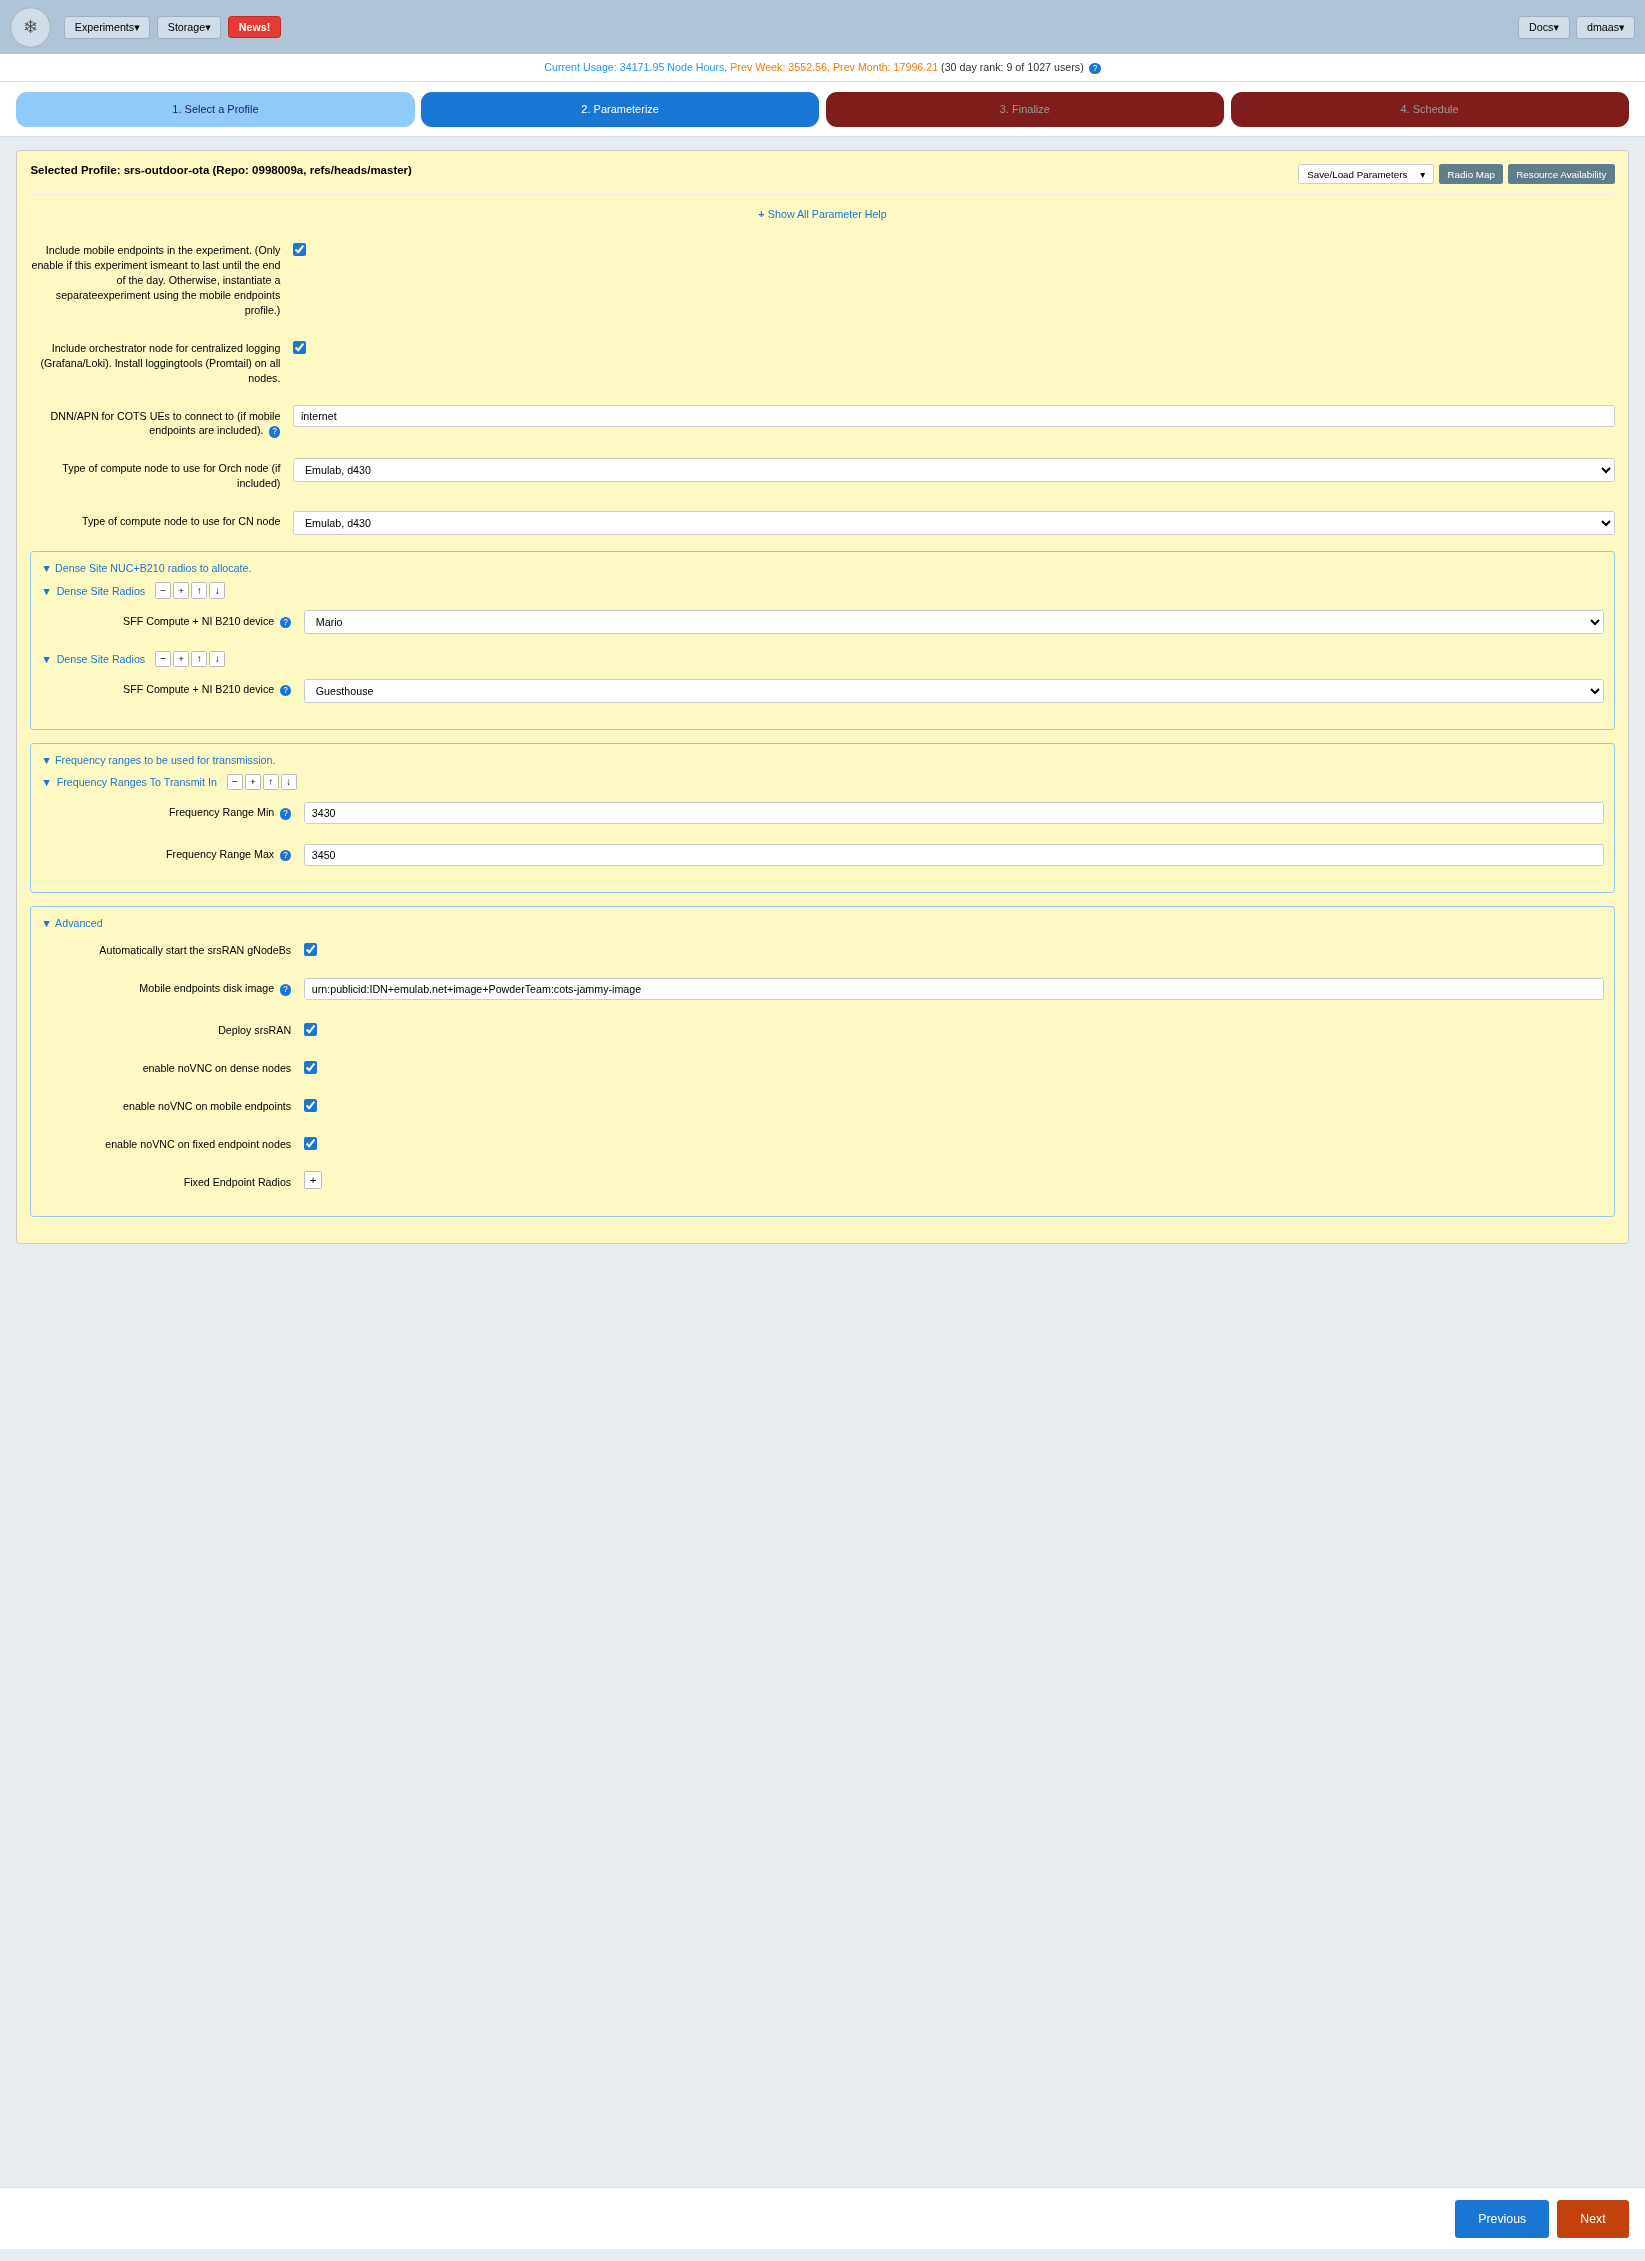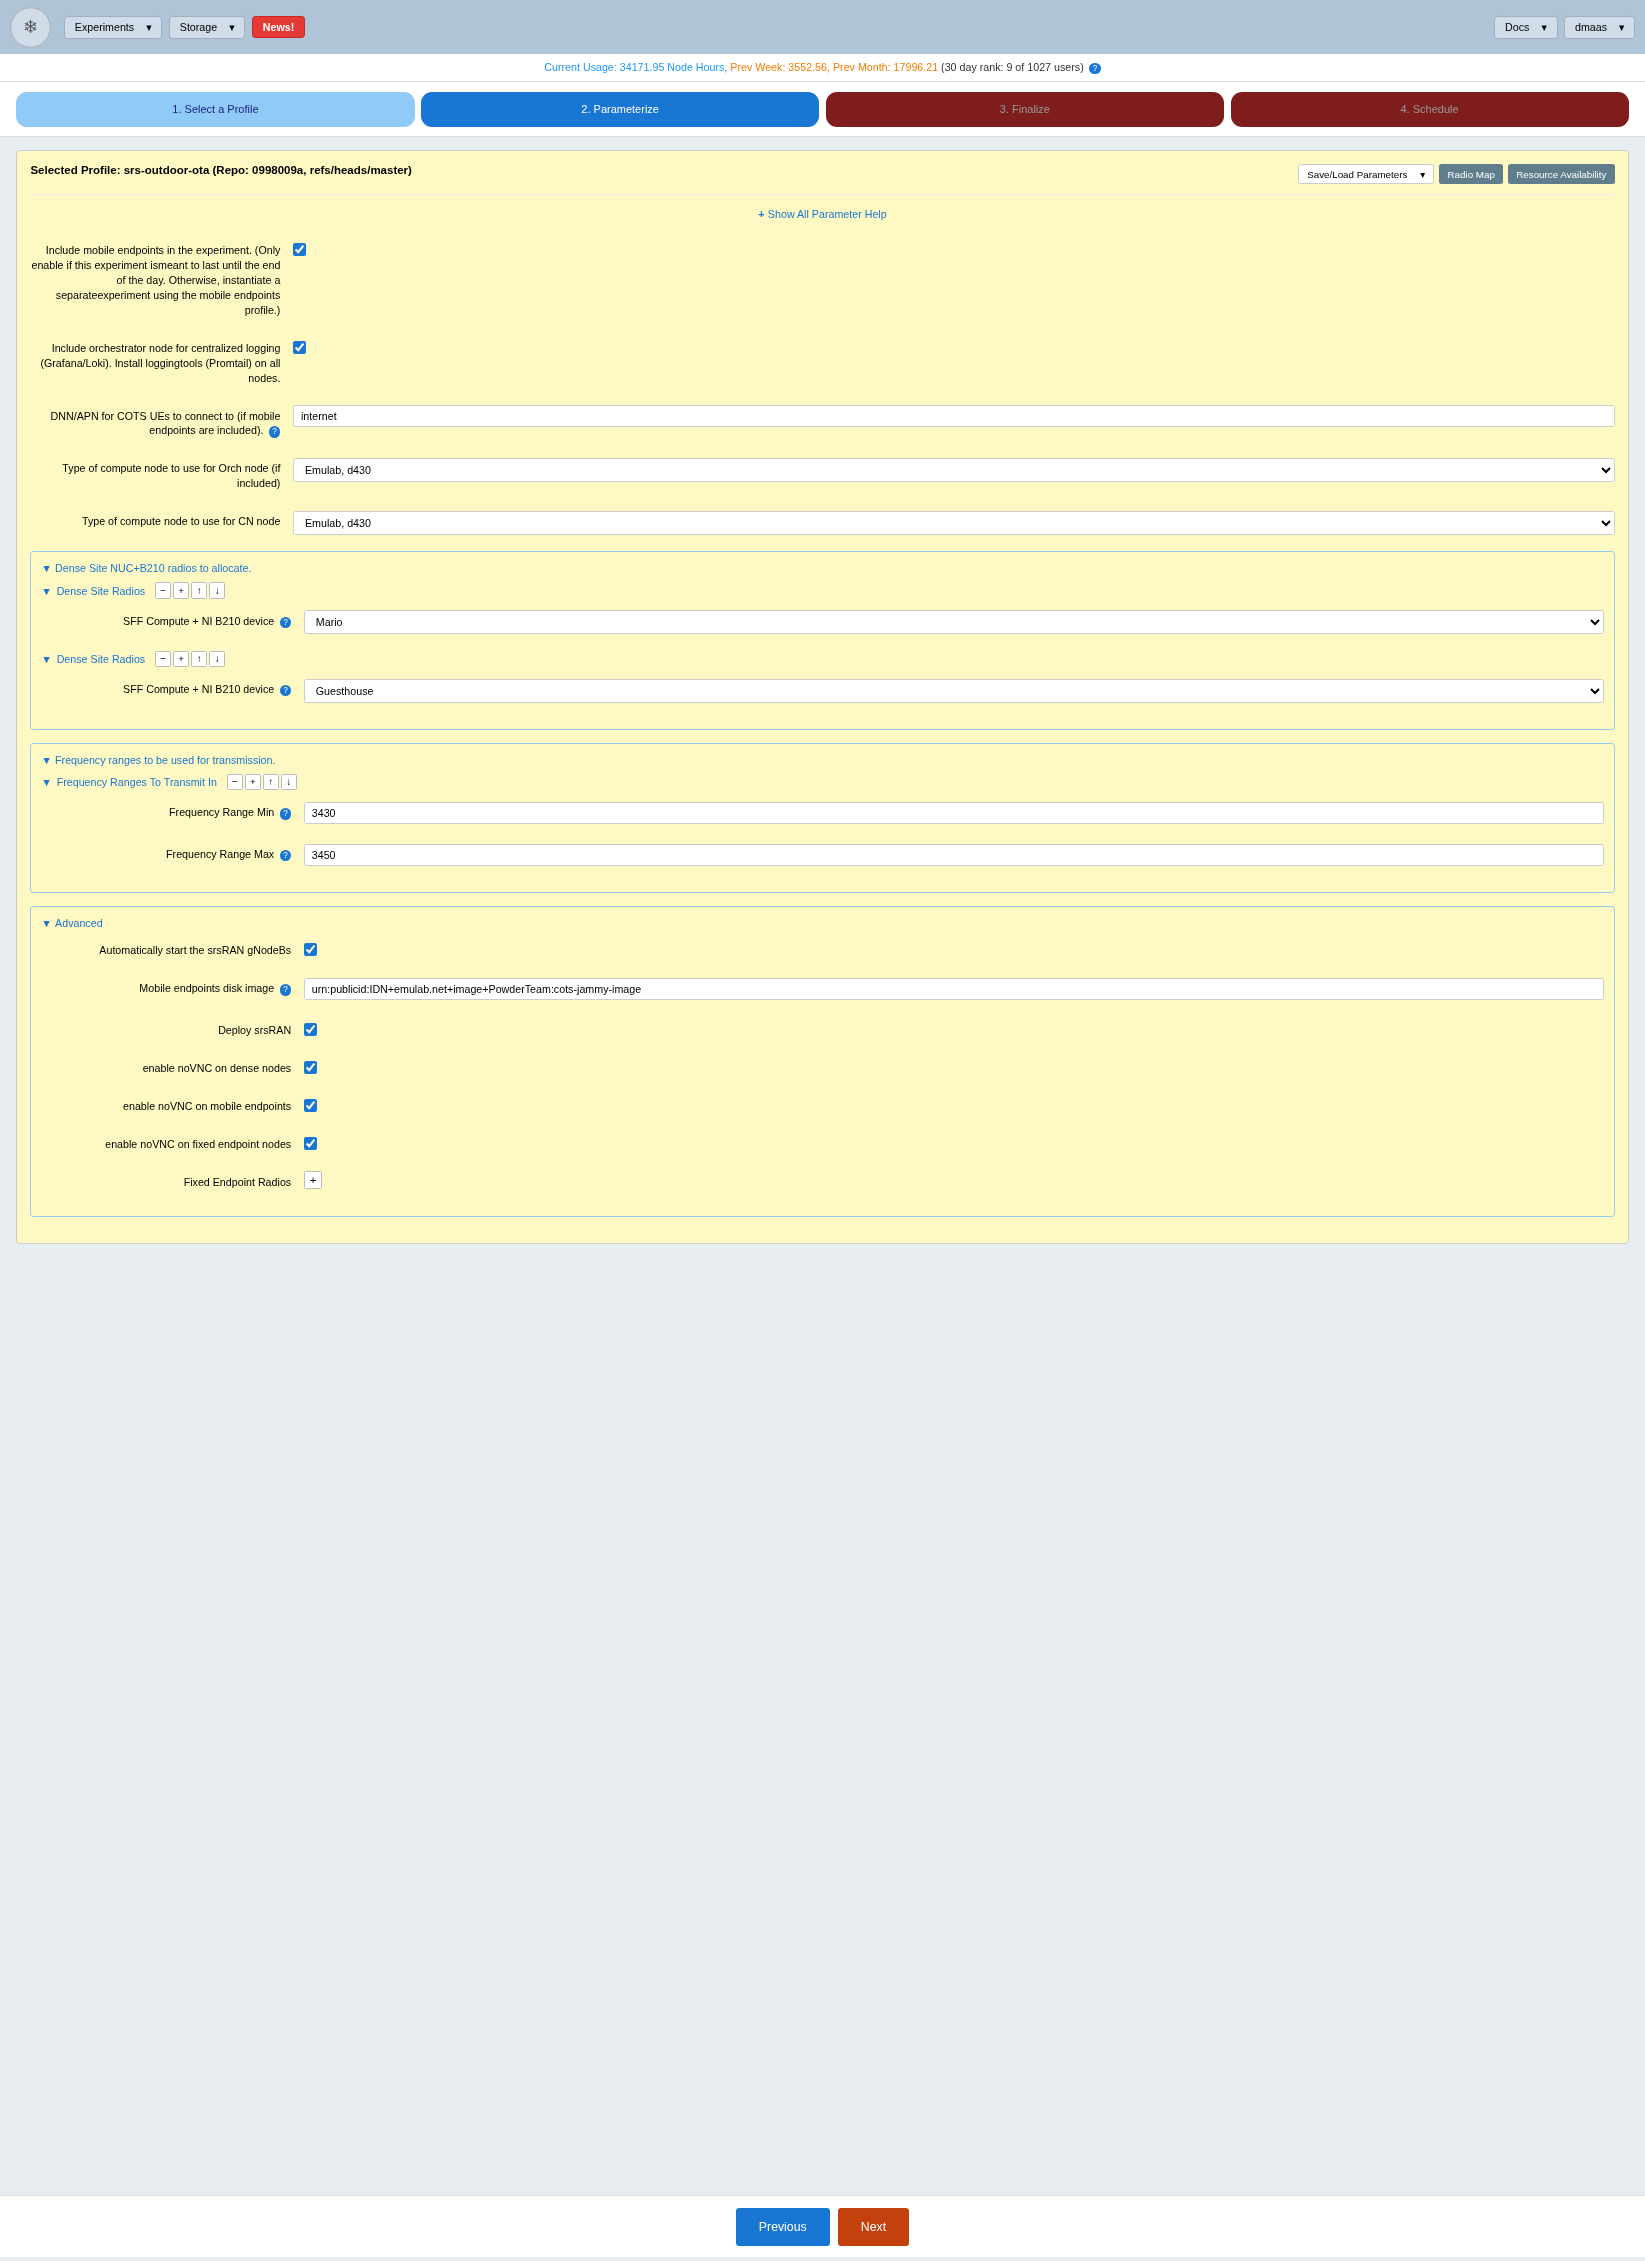--- a/index.html
+++ b/index.html
@@ -17,21 +17,21 @@
       width: 41px; height: 41px;
       margin-right: 6.6px;
     }
     .nav-btn {
       background: #d0dde8;
       border: 0.8px solid #a0b0c0;
       border-radius: 3.3px;
       padding: 4.1px 9.8px;
       font-size: 10.7px;
       cursor: pointer;
-      display: flex; align-items: center; gap: 12px;
+      display: flex; align-items: center; gap: 0;
     }
     .nav-btn-news {
       background: #e53935;
       color: white;
       border: 0.8px solid #c62828;
       border-radius: 3.3px;
       padding: 4.1px 9.8px;
       font-size: 10.7px;
       font-weight: bold;
       cursor: pointer;
@@ -229,26 +229,26 @@
       width: 16.4px; height: 16.4px;
       font-size: 9.8px;
       cursor: pointer;
       display: flex; align-items: center; justify-content: center;
       line-height: 1;
     }
 
     
     .bottom-nav {
       position: fixed;
-      bottom: 4px; left: 0; right: 0;
+      bottom: 12px; left: 0; right: 0;
       background: white;
       border-top: 0.8px solid #ddd;
       padding: 11.5px 16.4px;
       display: flex;
-      justify-content: center;
+      justify-content: flex-end;
       gap: 8.2px;
     }
     .btn-previous {
       background: #1976d2;
       color: white;
       border: none;
       border-radius: 3.3px;
       padding: 9.8px 23px;
       font-size: 12.3px;
       font-weight: 500;

